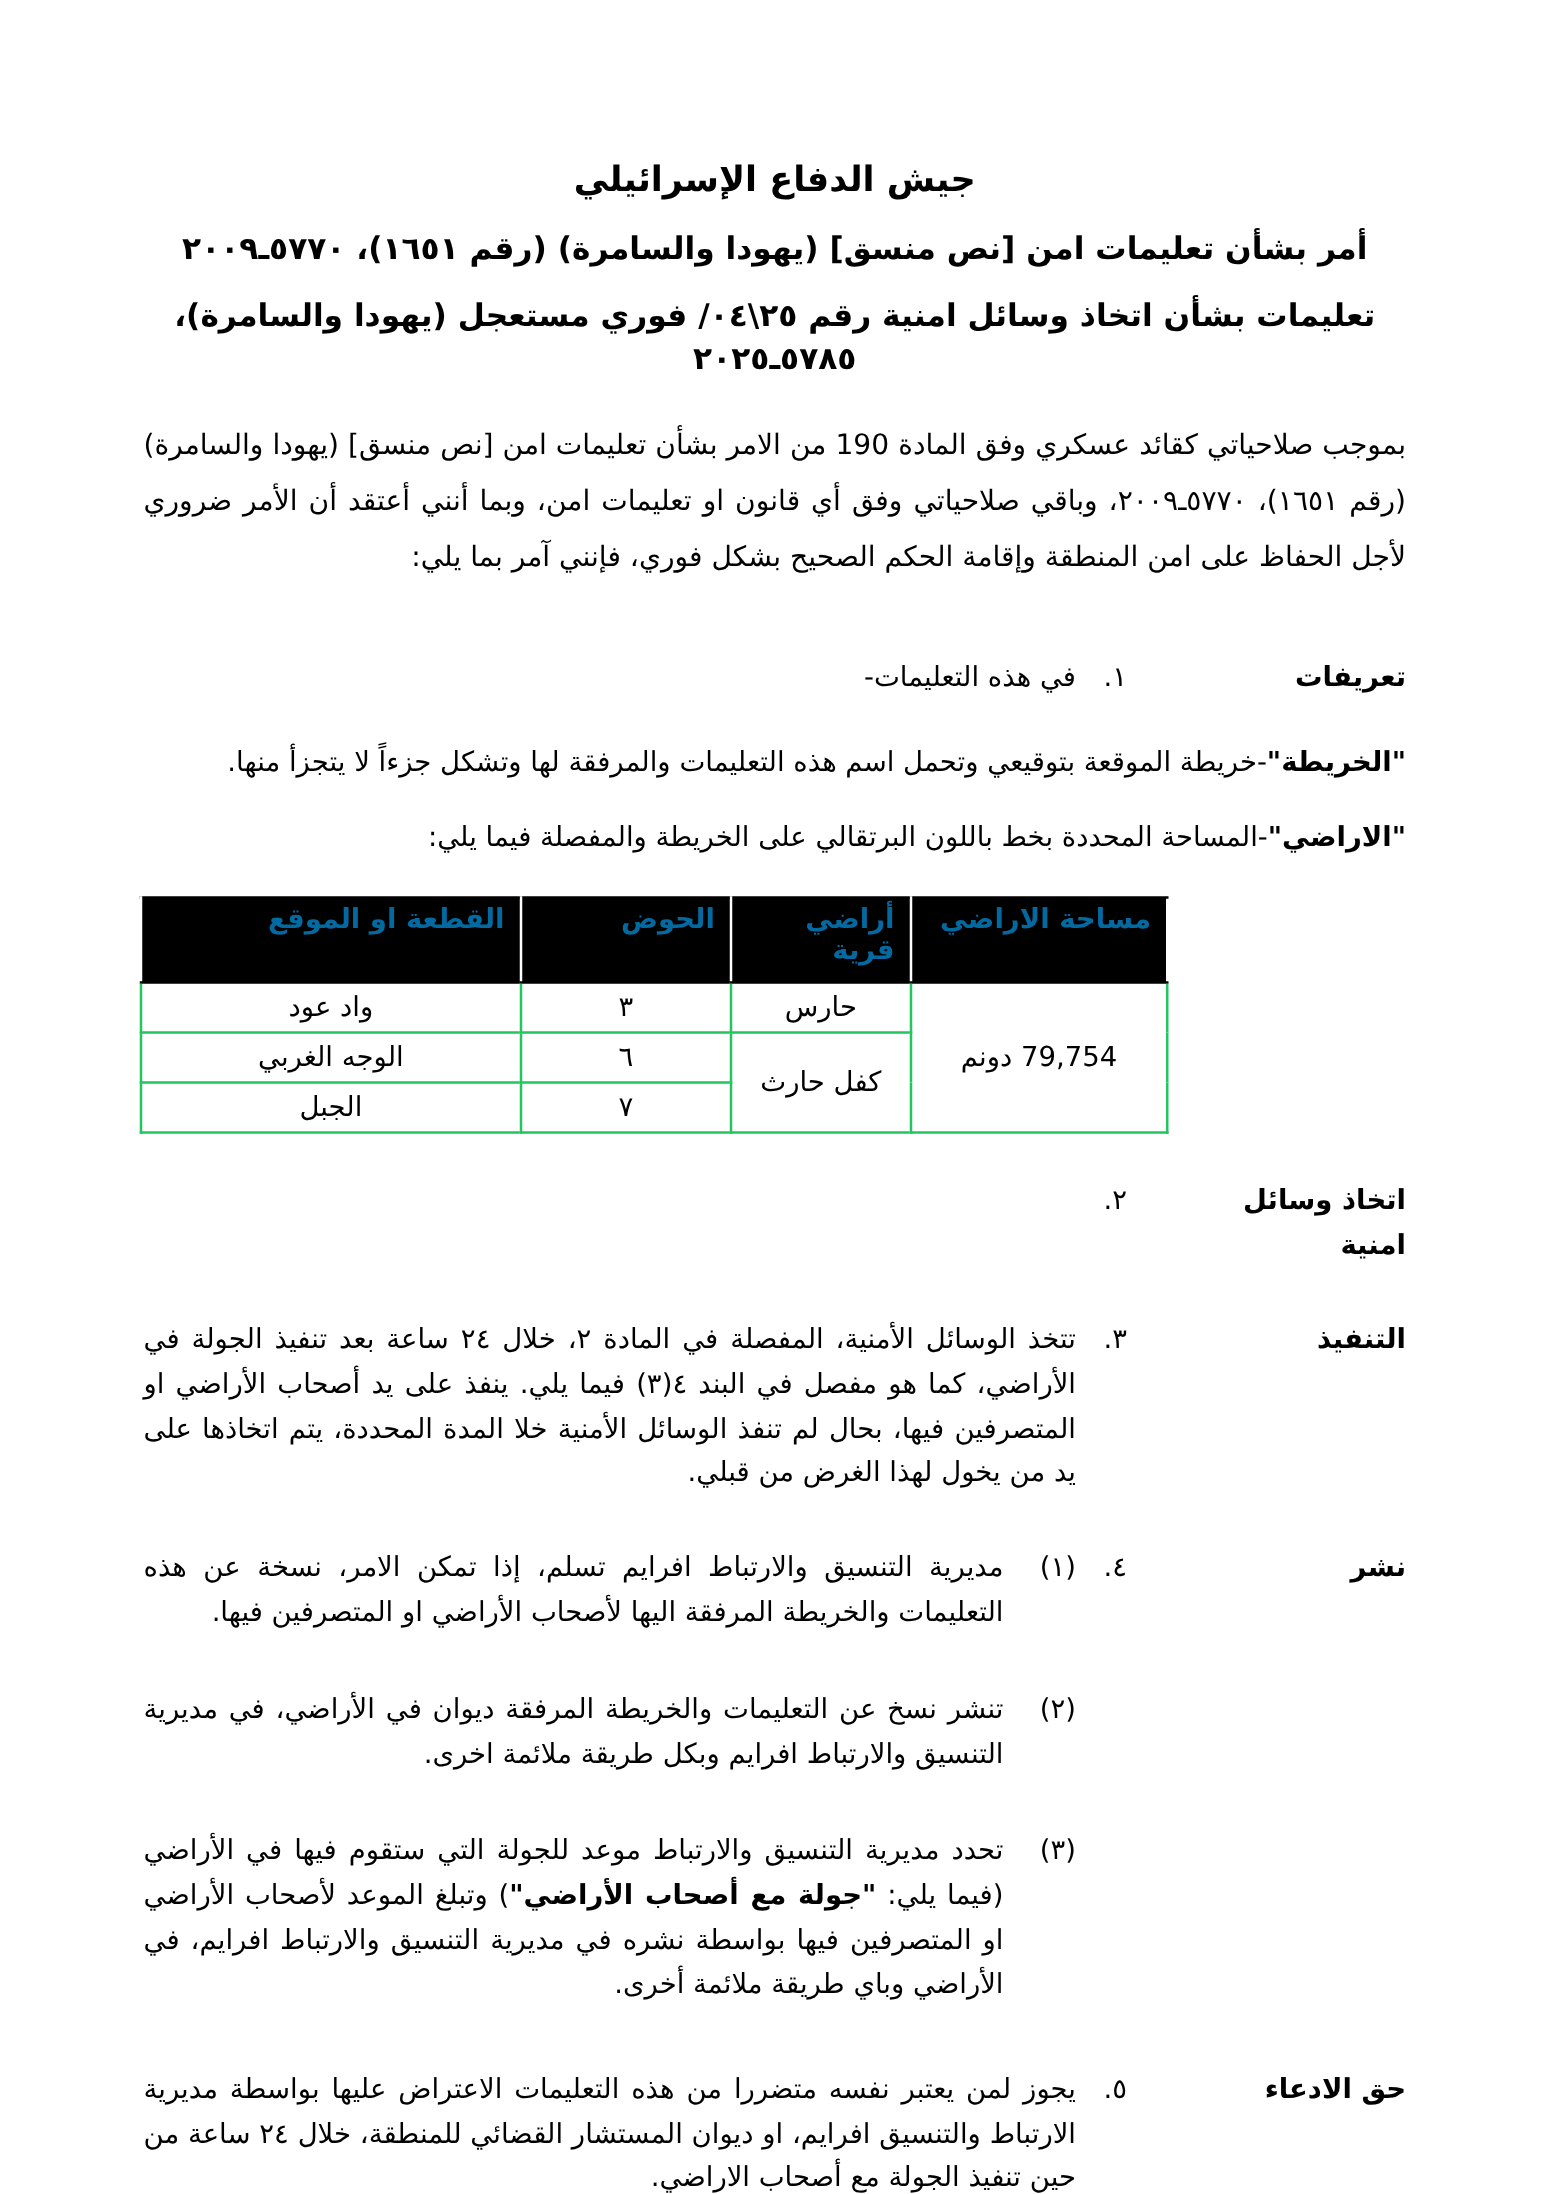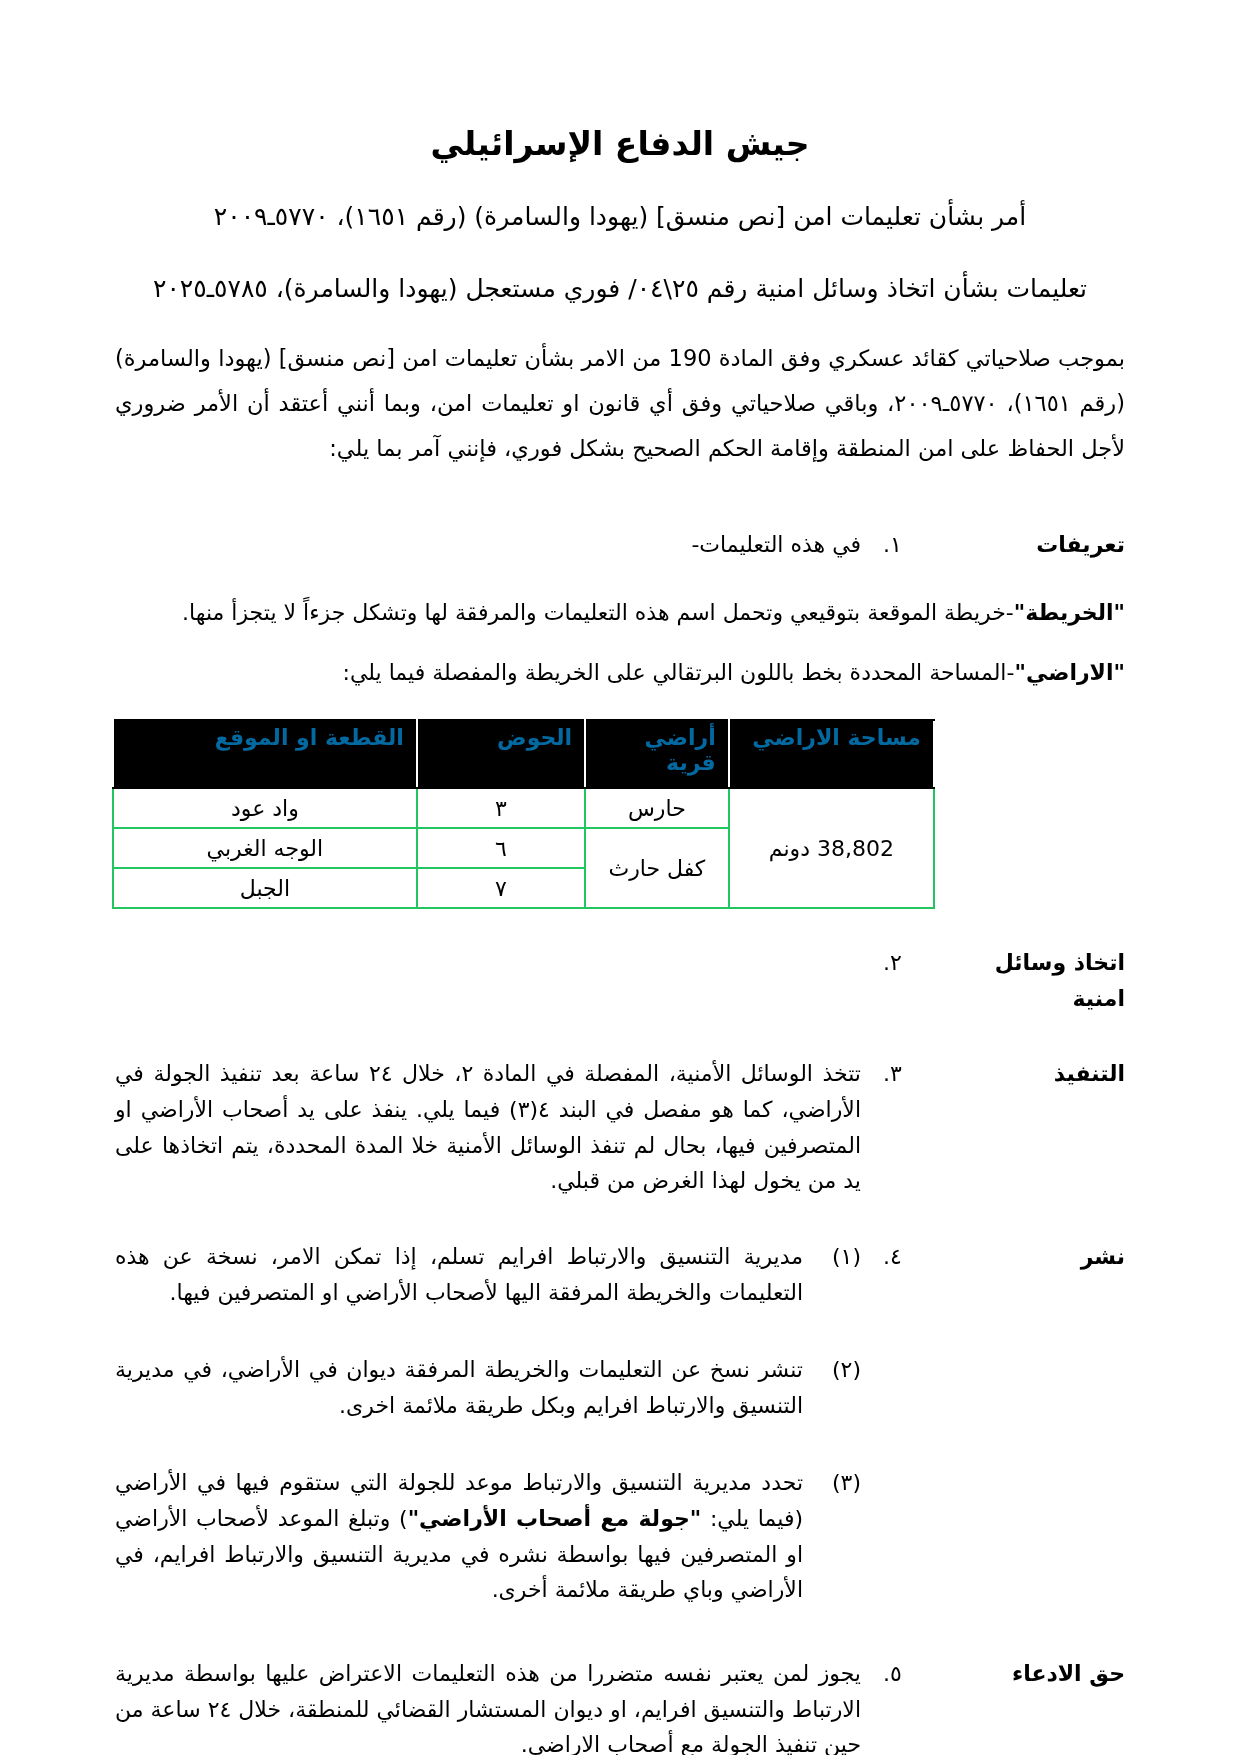--- a/index.html
+++ b/index.html
@@ -11,30 +11,30 @@
     color:#000;
     direction:rtl;
     font-family:"DejaVu Sans", sans-serif;
     box-sizing:border-box;
     padding:126px 116px 0 115px;
     overflow:hidden;
   }
   .doc-title{
     text-align:center;
     font-weight:bold;
-    font-size:33px;
+    font-size:28px;
     line-height:36px;
     margin:0;
   }
   .order-line{
     text-align:center;
-    font-weight:normal;
+    font-weight:bold;
     font-size:25px;
     line-height:34px;
-    margin:38px 0 0 0;
+    margin:20px 0 0 0;
   }
   .preamble{
     margin:30px 0 0 0;
     font-size:22.5px;
     line-height:2.0;
     text-align:justify;
   }
   .item{
     display:grid;
     grid-template-columns:152px 112px 1fr;
@@ -134,21 +134,21 @@
     <thead>
       <tr>
         <th>مساحة الاراضي</th>
         <th>أراضي قرية</th>
         <th>الحوض</th>
         <th>القطعة او الموقع</th>
       </tr>
     </thead>
     <tbody>
       <tr>
-        <td rowspan="3">38,802 دونم</td>
+        <td rowspan="3">79,754 دونم</td>
         <td>حارس</td>
         <td>٣</td>
         <td>واد عود</td>
       </tr>
       <tr>
         <td rowspan="2">كفل حارث</td>
         <td>٦</td>
         <td>الوجه الغربي</td>
       </tr>
       <tr>

